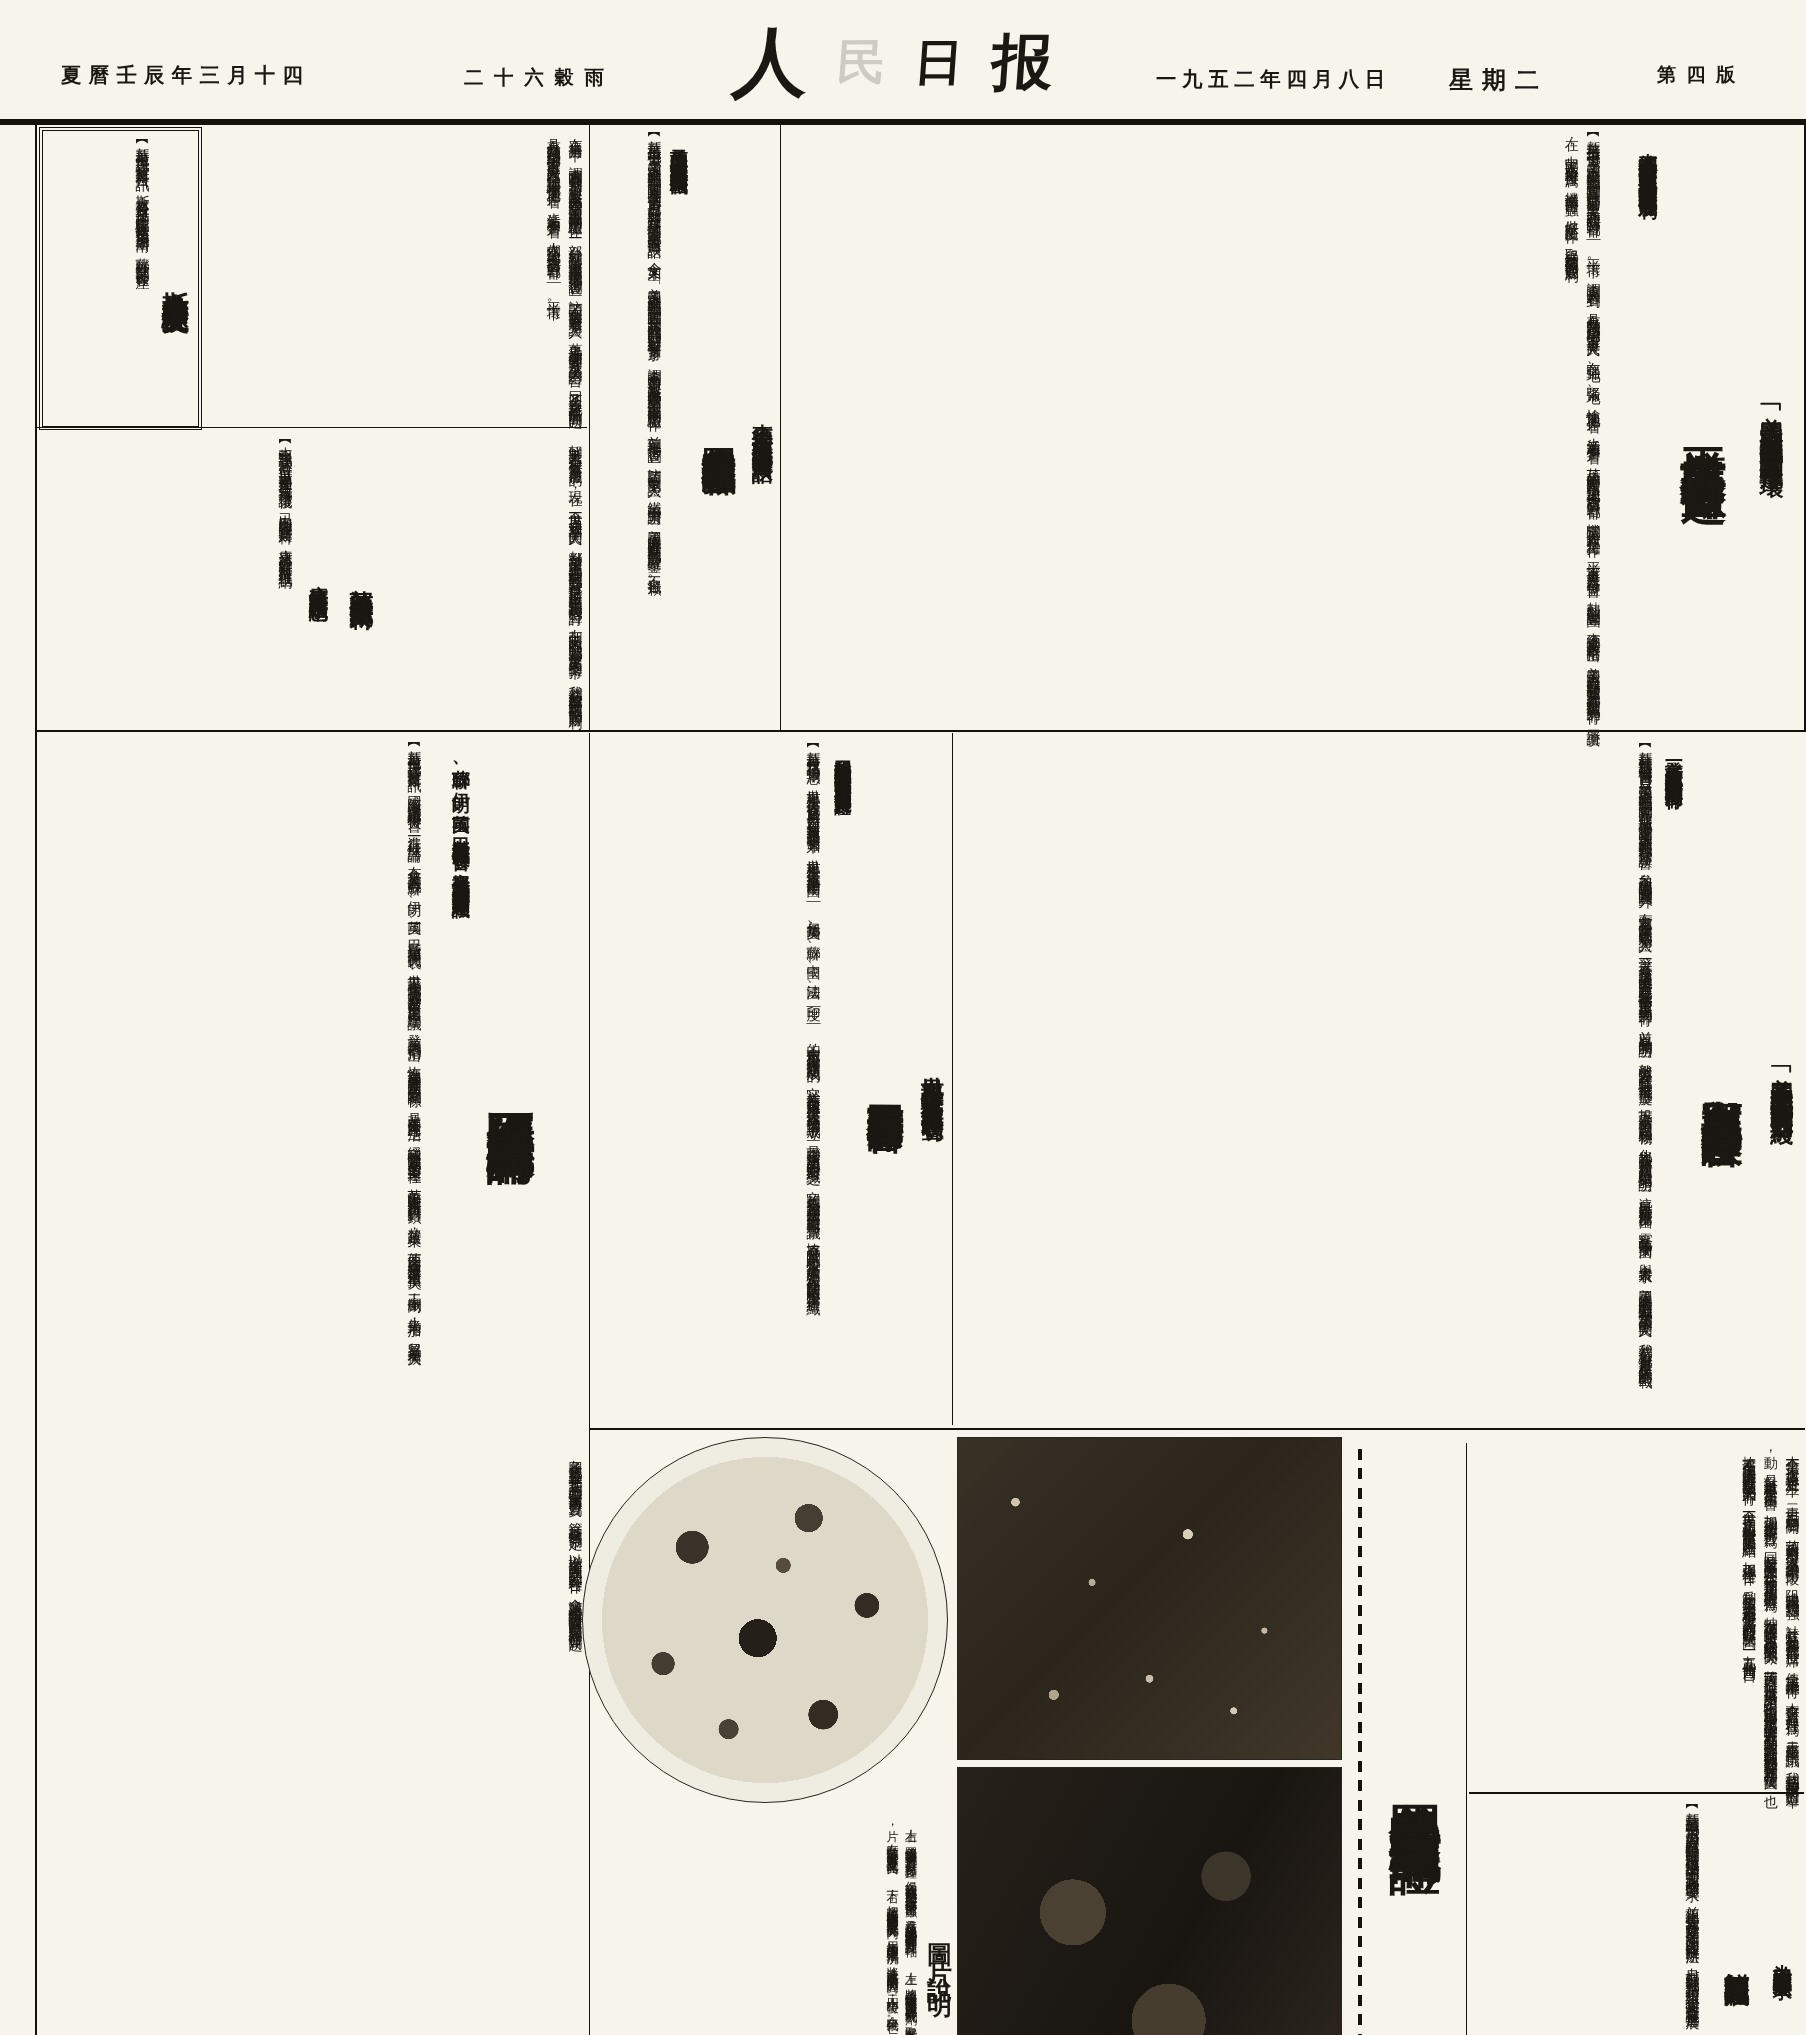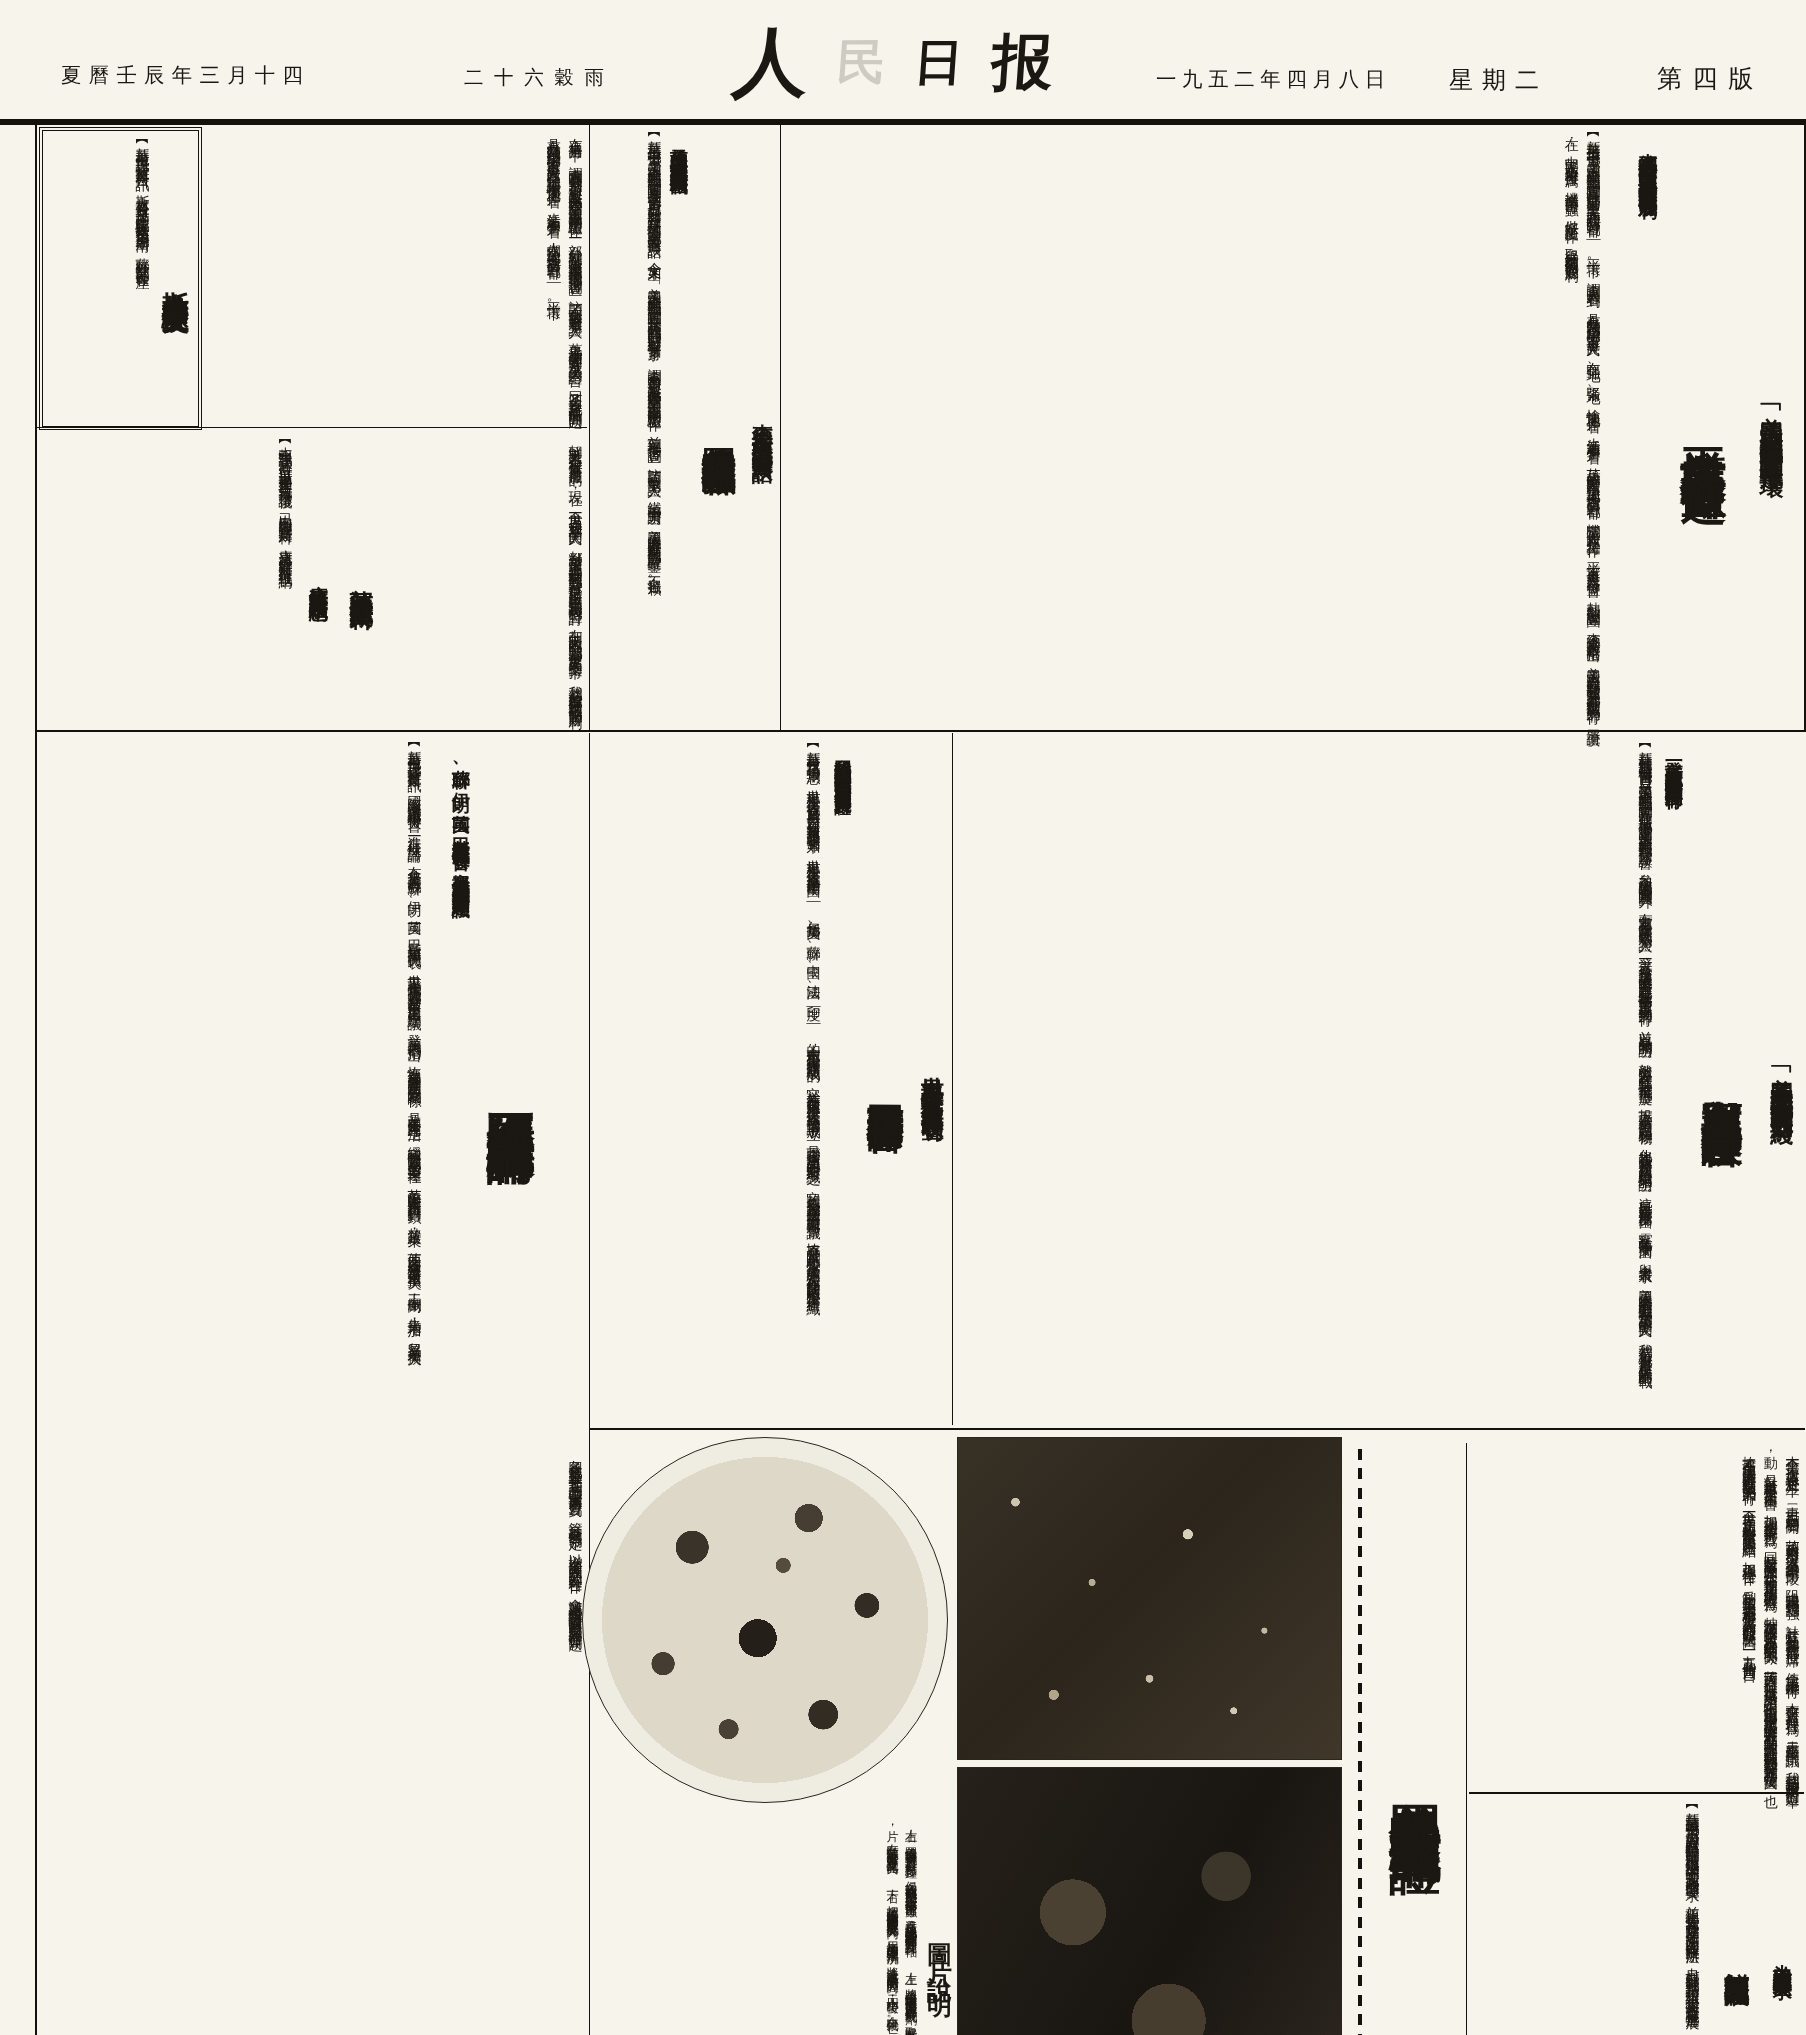--- a/index.html
+++ b/index.html
@@ -32,39 +32,39 @@
       radial-gradient(circle 6.5px at 50% 75%, #cabfa6 0 3.7px, transparent 4.1px),
       radial-gradient(circle 9px at 25% 80%, #b0a58c 0 4.9px, transparent 5.3px),
       radial-gradient(circle 6.1px at 72% 85%, #d3c9b2 0 3.3px, transparent 3.7px),
       linear-gradient(135deg,#383126 0%,#2b251c 45%,#403729 100%);}
   .p-dark2{background:
       radial-gradient(circle 49px at 30% 40%, #4a4132 0 33px, transparent 33px),
       radial-gradient(circle 37px at 70% 30%, #3c352a 0 24.4px, transparent 25px),
       radial-gradient(circle 57px at 55% 70%, #463d2e 0 37px, transparent 37px),
       linear-gradient(120deg,#26211a 0%,#191511 55%,#2e2820 100%);}
   .wavy{background:repeating-linear-gradient(180deg,#15120e 0 10.6px,transparent 10.6px 19.5px);width:4.1px;}
-  .mast{font-weight:400;}
+  .mast{font-weight:700;}
   .callig{font-weight:700;transform:skewX(-4deg);}
 </style>
 </head>
 <body>
 
 <div class="page">
 
   <div class="abs mast" style="left:61px;top:61px;font-size:20.4px;letter-spacing:7.3px;">夏曆壬辰年三月十四</div>
   <div class="abs mast" style="left:464px;top:64px;font-size:19.5px;letter-spacing:10.6px;">二十六穀雨</div>
   <div class="abs" style="left:733px;top:16.3px;width:407px;height:94px;display:flex;align-items:center;gap:28.5px;">
     <span class="callig" style="font-size:75px;">人</span>
     <span class="callig" style="font-size:49px;opacity:.18;">民</span>
     <span class="callig" style="font-size:49px;">日</span>
     <span class="callig" style="font-size:61px;">报</span>
   </div>
   <div class="abs mast" style="left:1140px;top:65px;font-size:20.4px;letter-spacing:5.7px;margin-left:16px;">一九五二年四月八日</div>
   <div class="abs mast" style="left:1449px;top:64px;font-size:24px;letter-spacing:9px;">星期二</div>
-  <div class="abs mast" style="left:1657px;top:62px;font-size:25px;letter-spacing:10.6px;">第四版</div>
+  <div class="abs mast" style="left:1657px;top:62px;font-size:19px;letter-spacing:10.6px;">第四版</div>
   <div class="abs rule" style="left:0;top:119px;width:1807px;height:5.7px;"></div>
   <div class="abs rule" style="left:35px;top:125px;width:1.6px;height:2412px;"></div>
   <div class="abs rule" style="left:1804px;top:125px;width:2px;height:606px;"></div>
 
   <div class="abs v hc" style="left:1746px;top:127px;width:51px;height:598px;font-size:23.6px;letter-spacing:3.3px;">「美帝國主義細菌戰罪行調查團」抵達平壤</div>
   <div class="abs v hc" style="left:1666px;top:131px;width:75px;height:591px;font-size:46px;letter-spacing:2.4px;">平壤市各界人民舉行盛會歡迎</div>
   <div class="abs v" style="left:1608px;top:138px;width:54px;height:582px;font-size:19px;line-height:1.45;letter-spacing:1.6px;font-weight:700;">李德全團長致辭指出中朝人民必須再接再厲取得反細菌戰的徹底勝利</div>
   <div class="abs v bt" style="left:785px;top:127px;width:819px;height:597px;">【新華社平壤七日電】「美帝國主義細菌戰罪行調查團」抵達朝鮮民主主義人民共和國臨時首都——平壤市。調查團人員看到：具有光榮戰鬥傳統的平壤市各界人民，在堅强地、緊張地、愉快地工作着、生活着和學習着；英雄的朝鮮人民軍堅决地捍衛着自己的首都，機關工作人員在堅持工作。平壤市各界人民舉行盛會，熱烈歡迎調查團。李德全團長致辭指出：美帝國主義對朝鮮和我國東北進行細菌戰爭的罪行，罪證俱在；中朝人民必須再接再厲，撲滅帶菌毒蟲，做好防疫工作，取得反細菌戰的徹底勝利。</div>
   <div class="abs rule" style="left:780px;top:125px;width:1.2px;height:606px;"></div>
 

